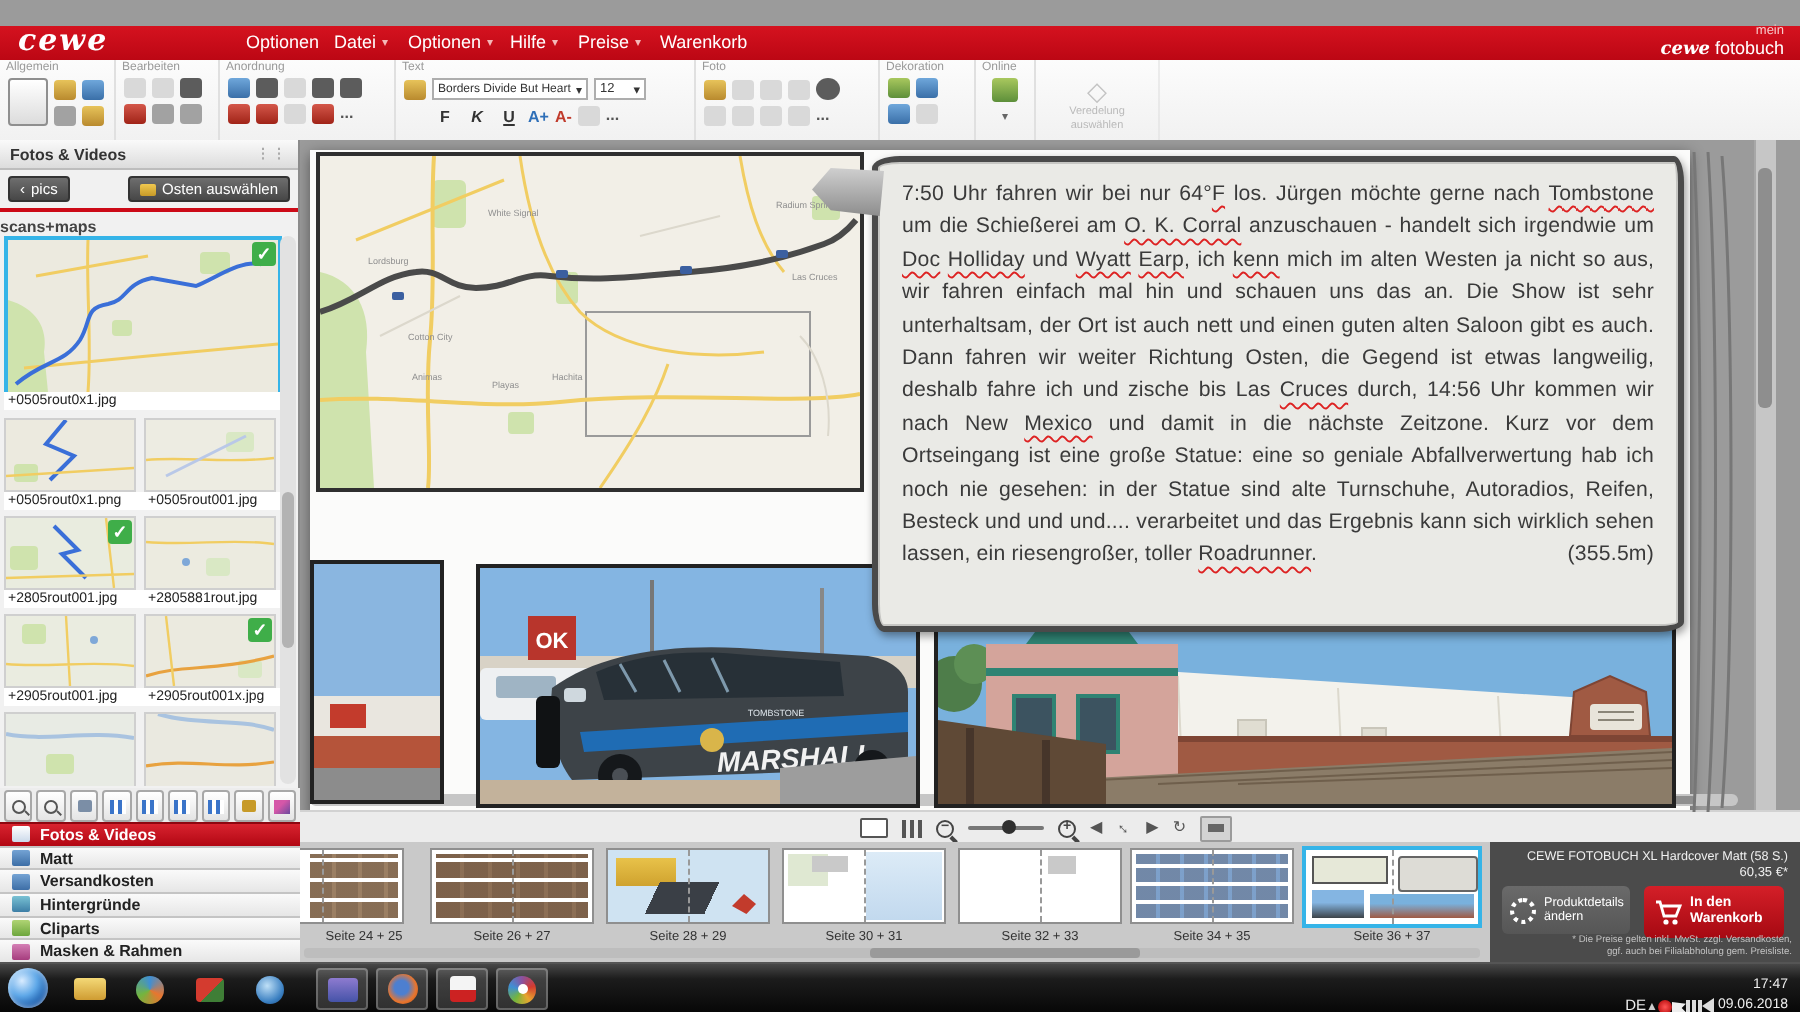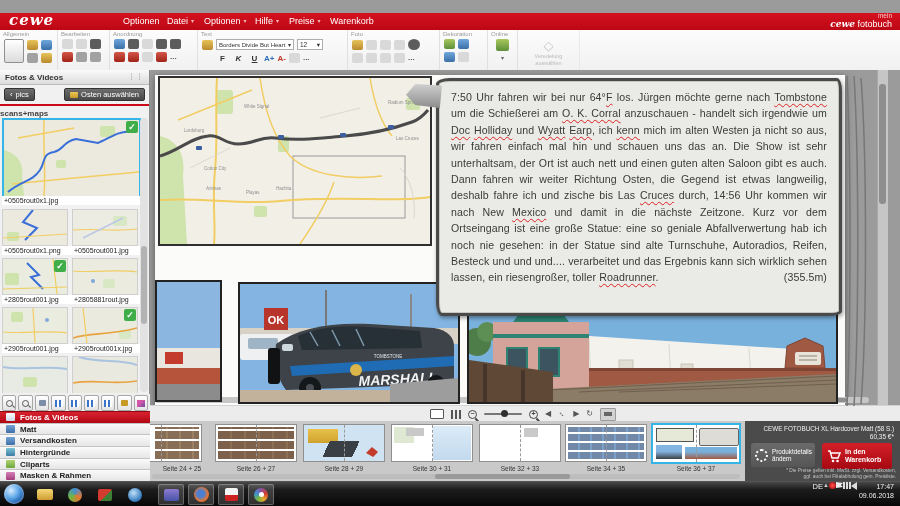--- a/index.html
+++ b/index.html
@@ -179,21 +179,21 @@
   .ic-wmp{width:14px;height:14px;border-radius:50%;background:conic-gradient(#3f8fd4,#e8762f,#73b53e,#3f8fd4);}
   .ic-ifv{width:14px;height:12px;background:linear-gradient(135deg,#d43b2f 55%,#3f7e36 55%);border-radius:2px;}
   .ic-net{width:14px;height:14px;border-radius:50%;background:radial-gradient(circle at 40% 35%,#bfe0f7,#3a7fc1 65%,#1c4a80);}
   .ic-photo{width:15px;height:12px;background:linear-gradient(#8e7bd0,#4553a8);border-radius:2px;}
   .ic-ff{width:15px;height:15px;border-radius:50%;background:radial-gradient(circle at 45% 45%,#4d7fd0 30%,#e8762f 62%,#b54a12);}
   .ic-red{width:13px;height:13px;background:linear-gradient(#f4f4f4 55%,#c22 55%);border-radius:2px;}
   .ic-pic{width:14px;height:14px;border-radius:50%;
     background:conic-gradient(#8a52a0,#d43b2f,#e8a62f,#73b53e,#3f8fd4,#8a52a0);
     display:flex;align-items:center;justify-content:center;}
   .ic-pic i{width:5px;height:5px;border-radius:50%;background:#fff;}
-  #tray{position:absolute;right:2px;top:0;height:25px;display:flex;align-items:flex-start;gap:0;color:#eee;}
+  #tray{position:absolute;right:2px;top:0;height:25px;display:flex;align-items:flex-end;gap:0;color:#eee;}
   #tray .lang{font-size:7.5px;}
   #tray .caret{font-size:6px;color:#ccc;}
   .tdot{width:7px;height:7px;border-radius:50%;background:radial-gradient(#f55,#a00);}
   .tflag{width:7px;height:6px;background:#eee;clip-path:polygon(0 0,100% 15%,70% 50%,100% 85%,0 100%);}
   .tnet{width:8px;height:7px;background:repeating-linear-gradient(90deg,#ddd 0 2px,transparent 2px 3px);}
   .tspk{width:0;height:0;border-top:4px solid transparent;border-bottom:4px solid transparent;border-right:6px solid #ddd;}
   #clock{font-size:7px;text-align:right;line-height:1.35;margin:0 4px 0 2px;}
 
   svg text{font-family:"Liberation Sans",sans-serif;}
 </style>

